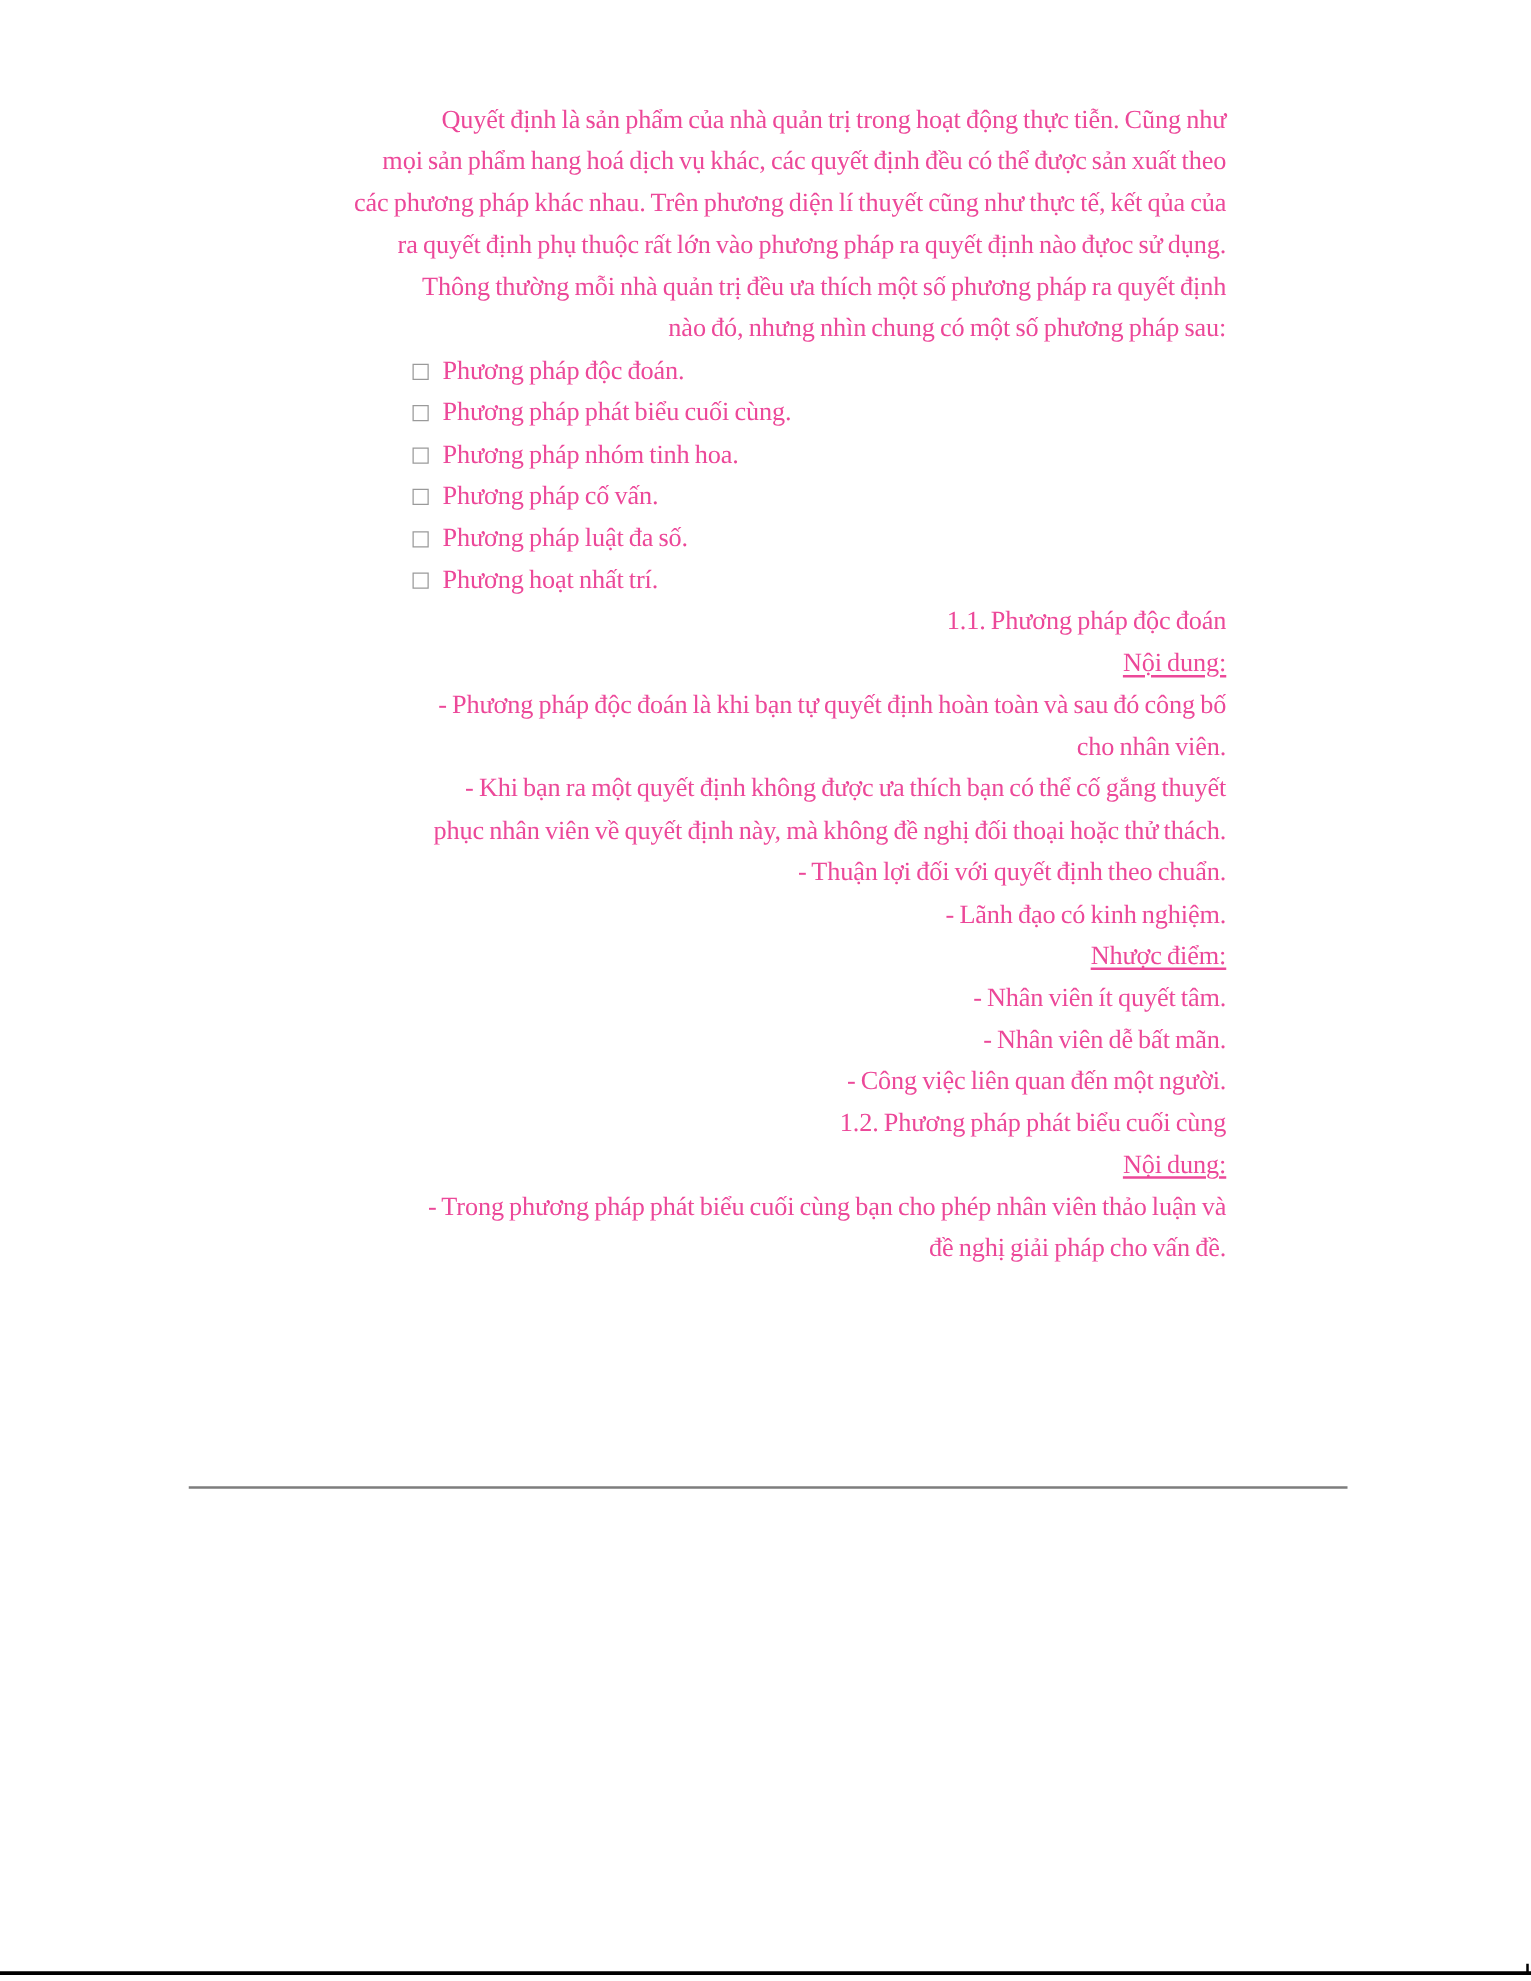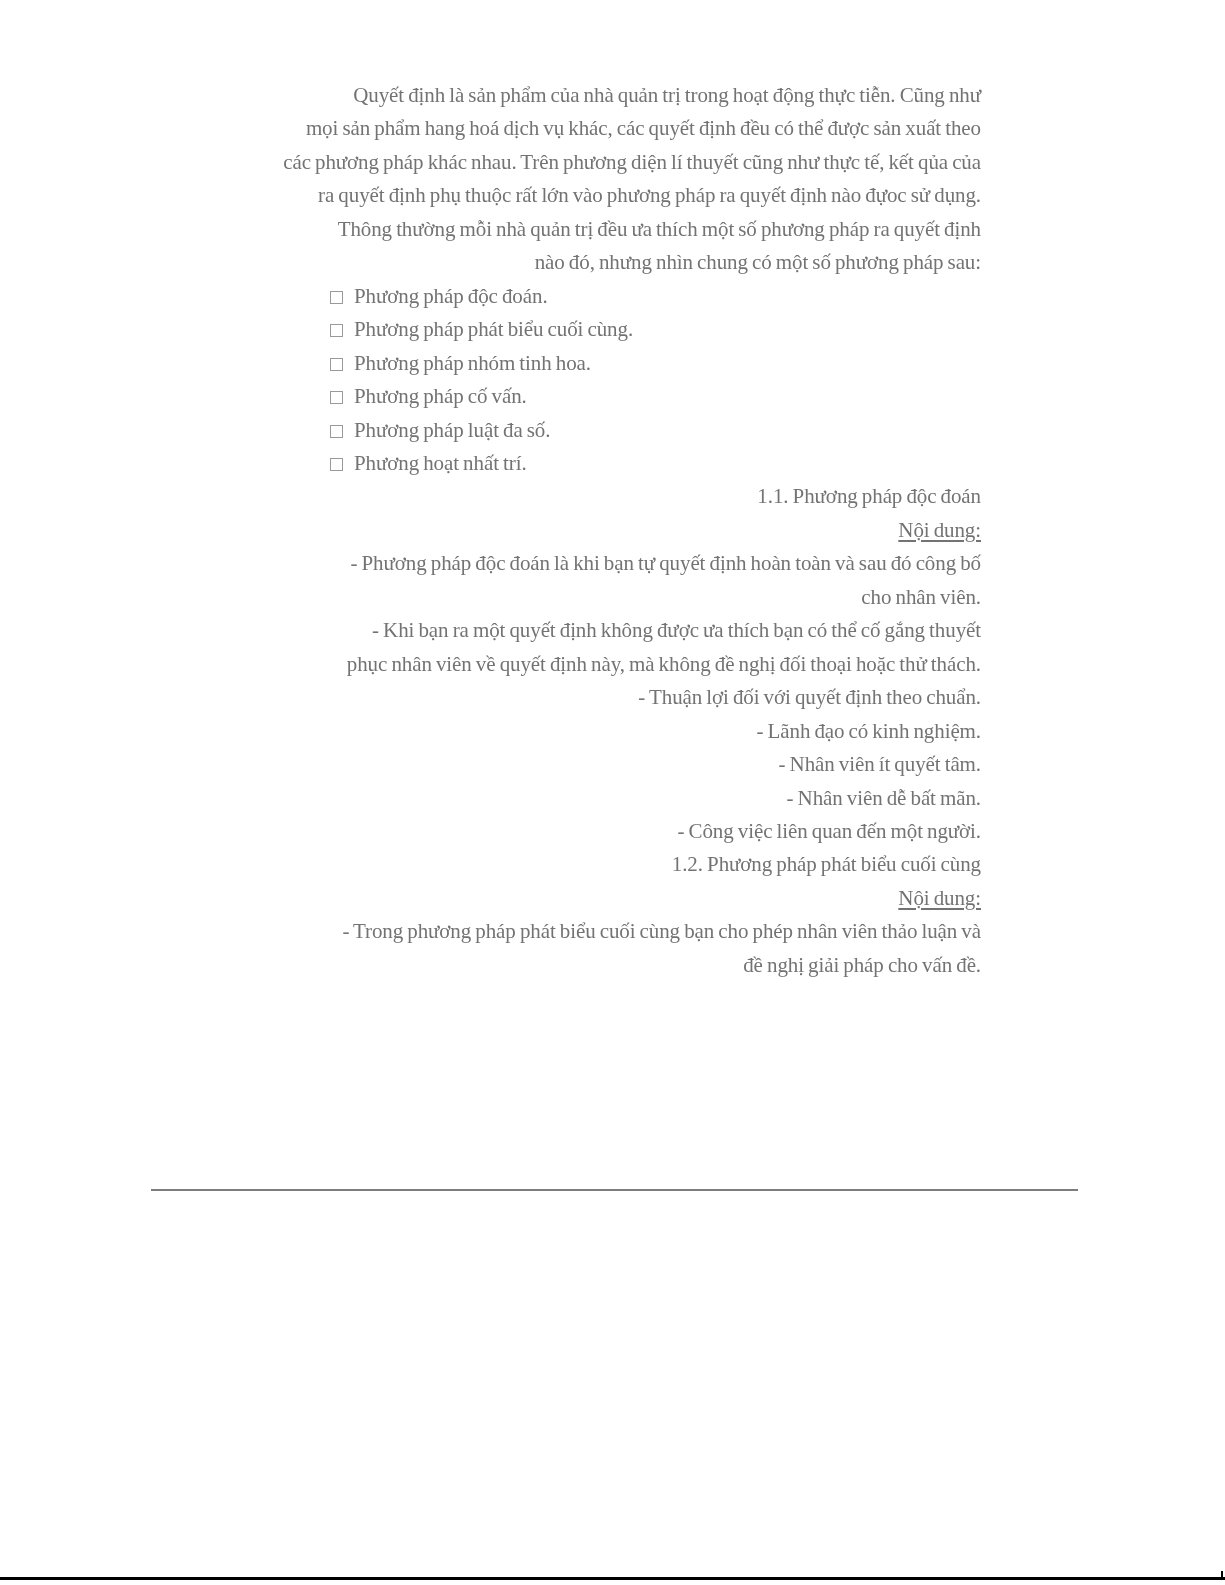--- a/index.html
+++ b/index.html
@@ -12,21 +12,21 @@
     overflow: hidden;
   }
   .doc-content {
     position: absolute;
     left: 277px;
     top: 79px;
     width: 704px;
     font-family: "Liberation Serif", "DejaVu Serif", serif;
     font-size: 21px;
     line-height: 33.45px;
-    color: #737373;
+    color: #ec4899;
     letter-spacing: -0.1px;
     word-spacing: -1px;
   }
   p { margin: 0; }
   .justify { text-align: justify; }
   .ind { text-indent: 53px; text-align: right; }
   .bullet-line { padding-left: 53px; }
   .checkbox {
     display: inline-block;
     width: 13px;
@@ -93,20 +93,21 @@
 
   <p class="ind"><span class="ul">Nội dung:</span></p>
 
   <p class="justify ind">- Phương pháp độc đoán là khi bạn tự quyết định hoàn toàn và sau đó công bố cho nhân viên.</p>
   <p class="justify ind">- Khi bạn ra một quyết định không được ưa thích bạn có thể cố gắng thuyết phục nhân viên về quyết định này, mà không đề nghị đối thoại hoặc thử thách.</p>
 
 
   <p class="ind">- Thuận lợi đối với quyết định theo chuẩn.</p>
   <p class="ind">- Lãnh đạo có kinh nghiệm.</p>
 
+  <p class="ind"><span class="ul">Nhược điểm:</span></p>
 
   <p class="ind">- Nhân viên ít quyết tâm.</p>
   <p class="ind">- Nhân viên dễ bất mãn.</p>
   <p class="ind">- Công việc liên quan đến một người.</p>
 
   <p class="ind">1.2. Phương pháp phát biểu cuối cùng</p>
 
   <p class="ind"><span class="ul">Nội dung:</span></p>
 
   <p class="justify ind">- Trong phương pháp phát biểu cuối cùng bạn cho phép nhân viên thảo luận và đề nghị giải pháp cho vấn đề.</p>

